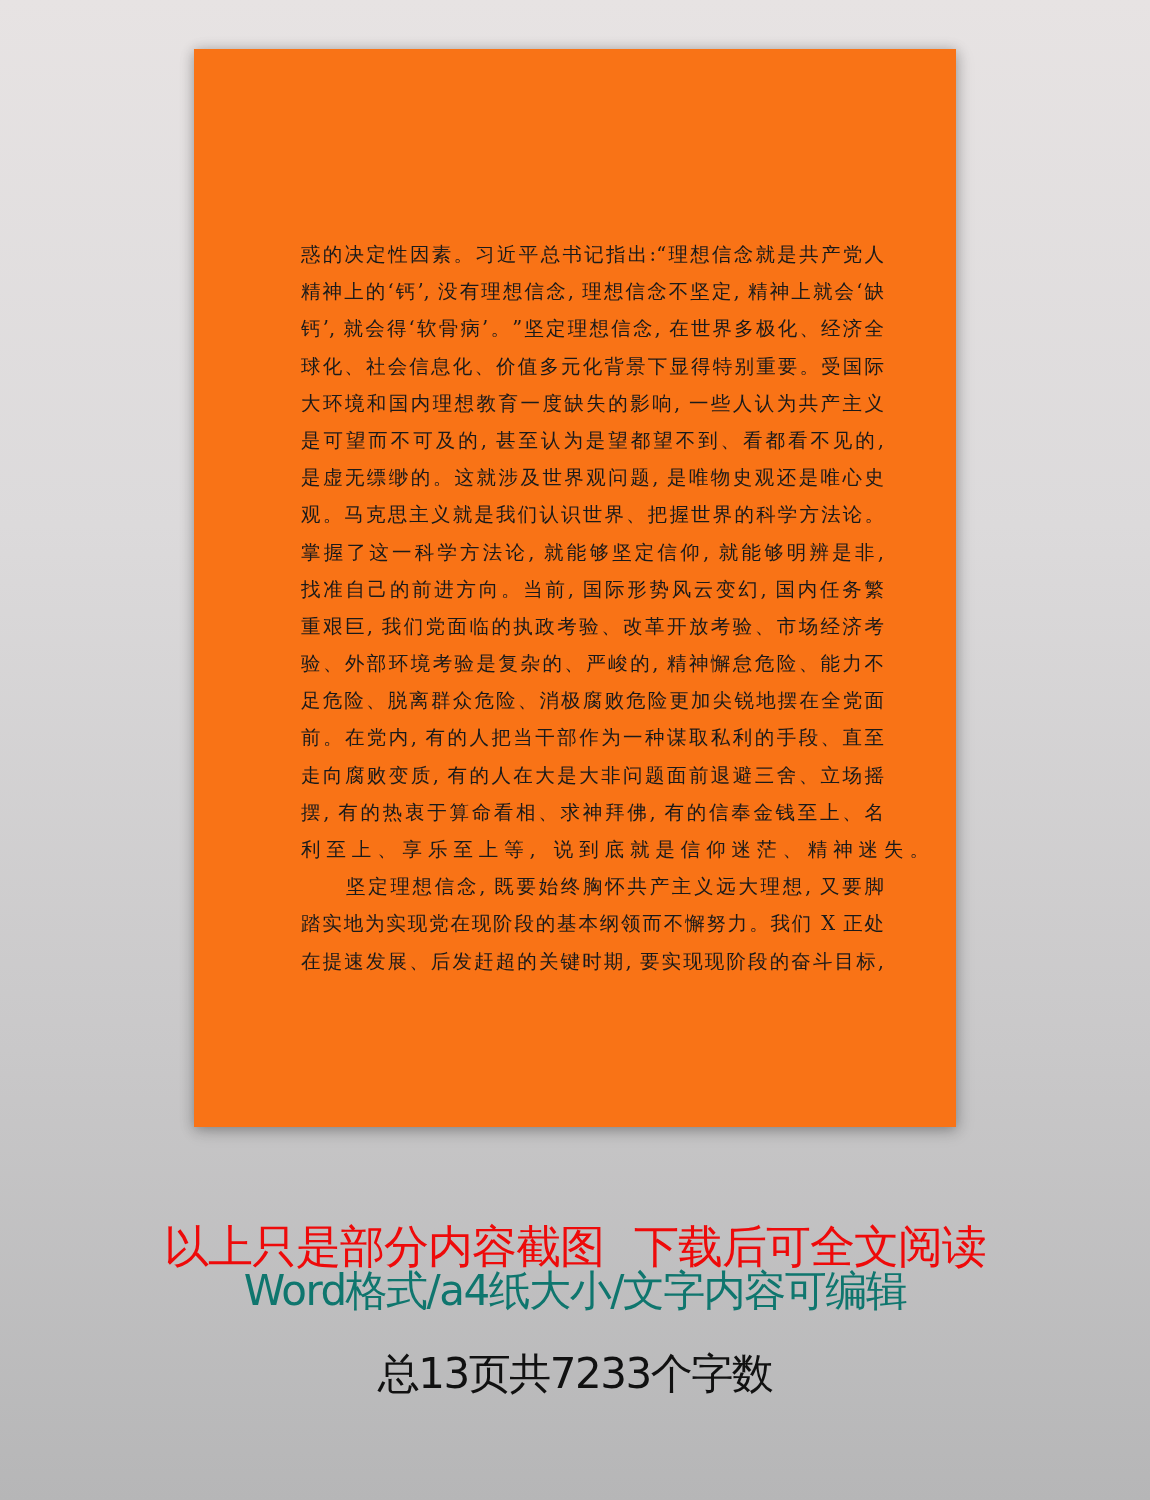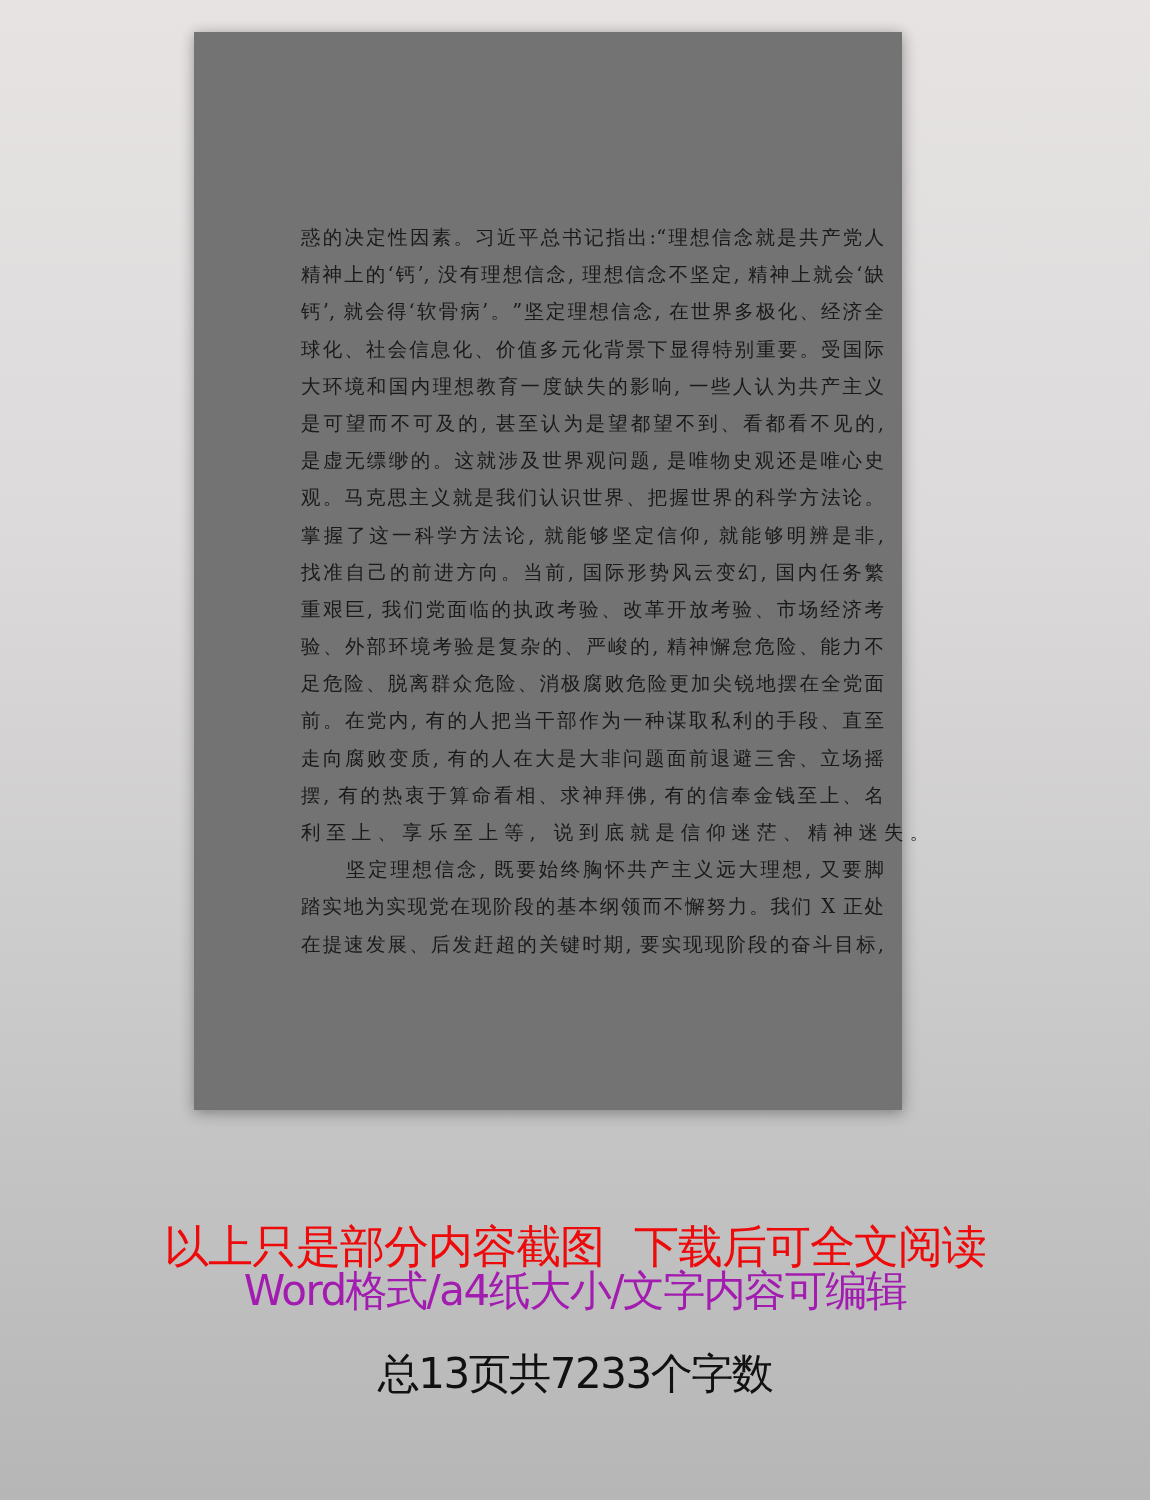--- a/index.html
+++ b/index.html
@@ -10,24 +10,24 @@
       width: 1150px;
       height: 1500px;
       position: relative;
       overflow: hidden;
       background: linear-gradient(to bottom, #e7e3e3 0%, #dcdadb 35%, #c9c8c9 70%, #b6b6b7 100%);
       font-family: "DejaVu Serif", "Liberation Serif", serif;
     }
     .page {
       position: absolute;
       left: 194px;
-      top: 32px;
-      width: 708px;
+      top: 49px;
+      width: 762px;
       height: 1078px;
-      background: #737373;
+      background: #f97316;
       box-shadow: 0 2px 12px rgba(0,0,0,0.28), 2px 4px 18px rgba(0,0,0,0.12);
     }
     .text-block {
       position: absolute;
       left: 107px;
       top: 187px;
       width: 583px;
     }
     .line {
       height: 37.2px;
@@ -62,21 +62,21 @@
       letter-spacing: -1px;
     }
     .caption.red .gap {
       display: inline-block;
       width: 30px;
     }
     .caption.black1 {
       top: 1262px;
       font-size: 42px;
       line-height: 58px;
-      color: #a21caf;
+      color: #0f766e;
       letter-spacing: -1.5px;
     }
     .caption.black2 {
       top: 1345px;
       font-size: 42px;
       line-height: 58px;
       color: #111111;
       letter-spacing: -1.5px;
     }
   </style>

